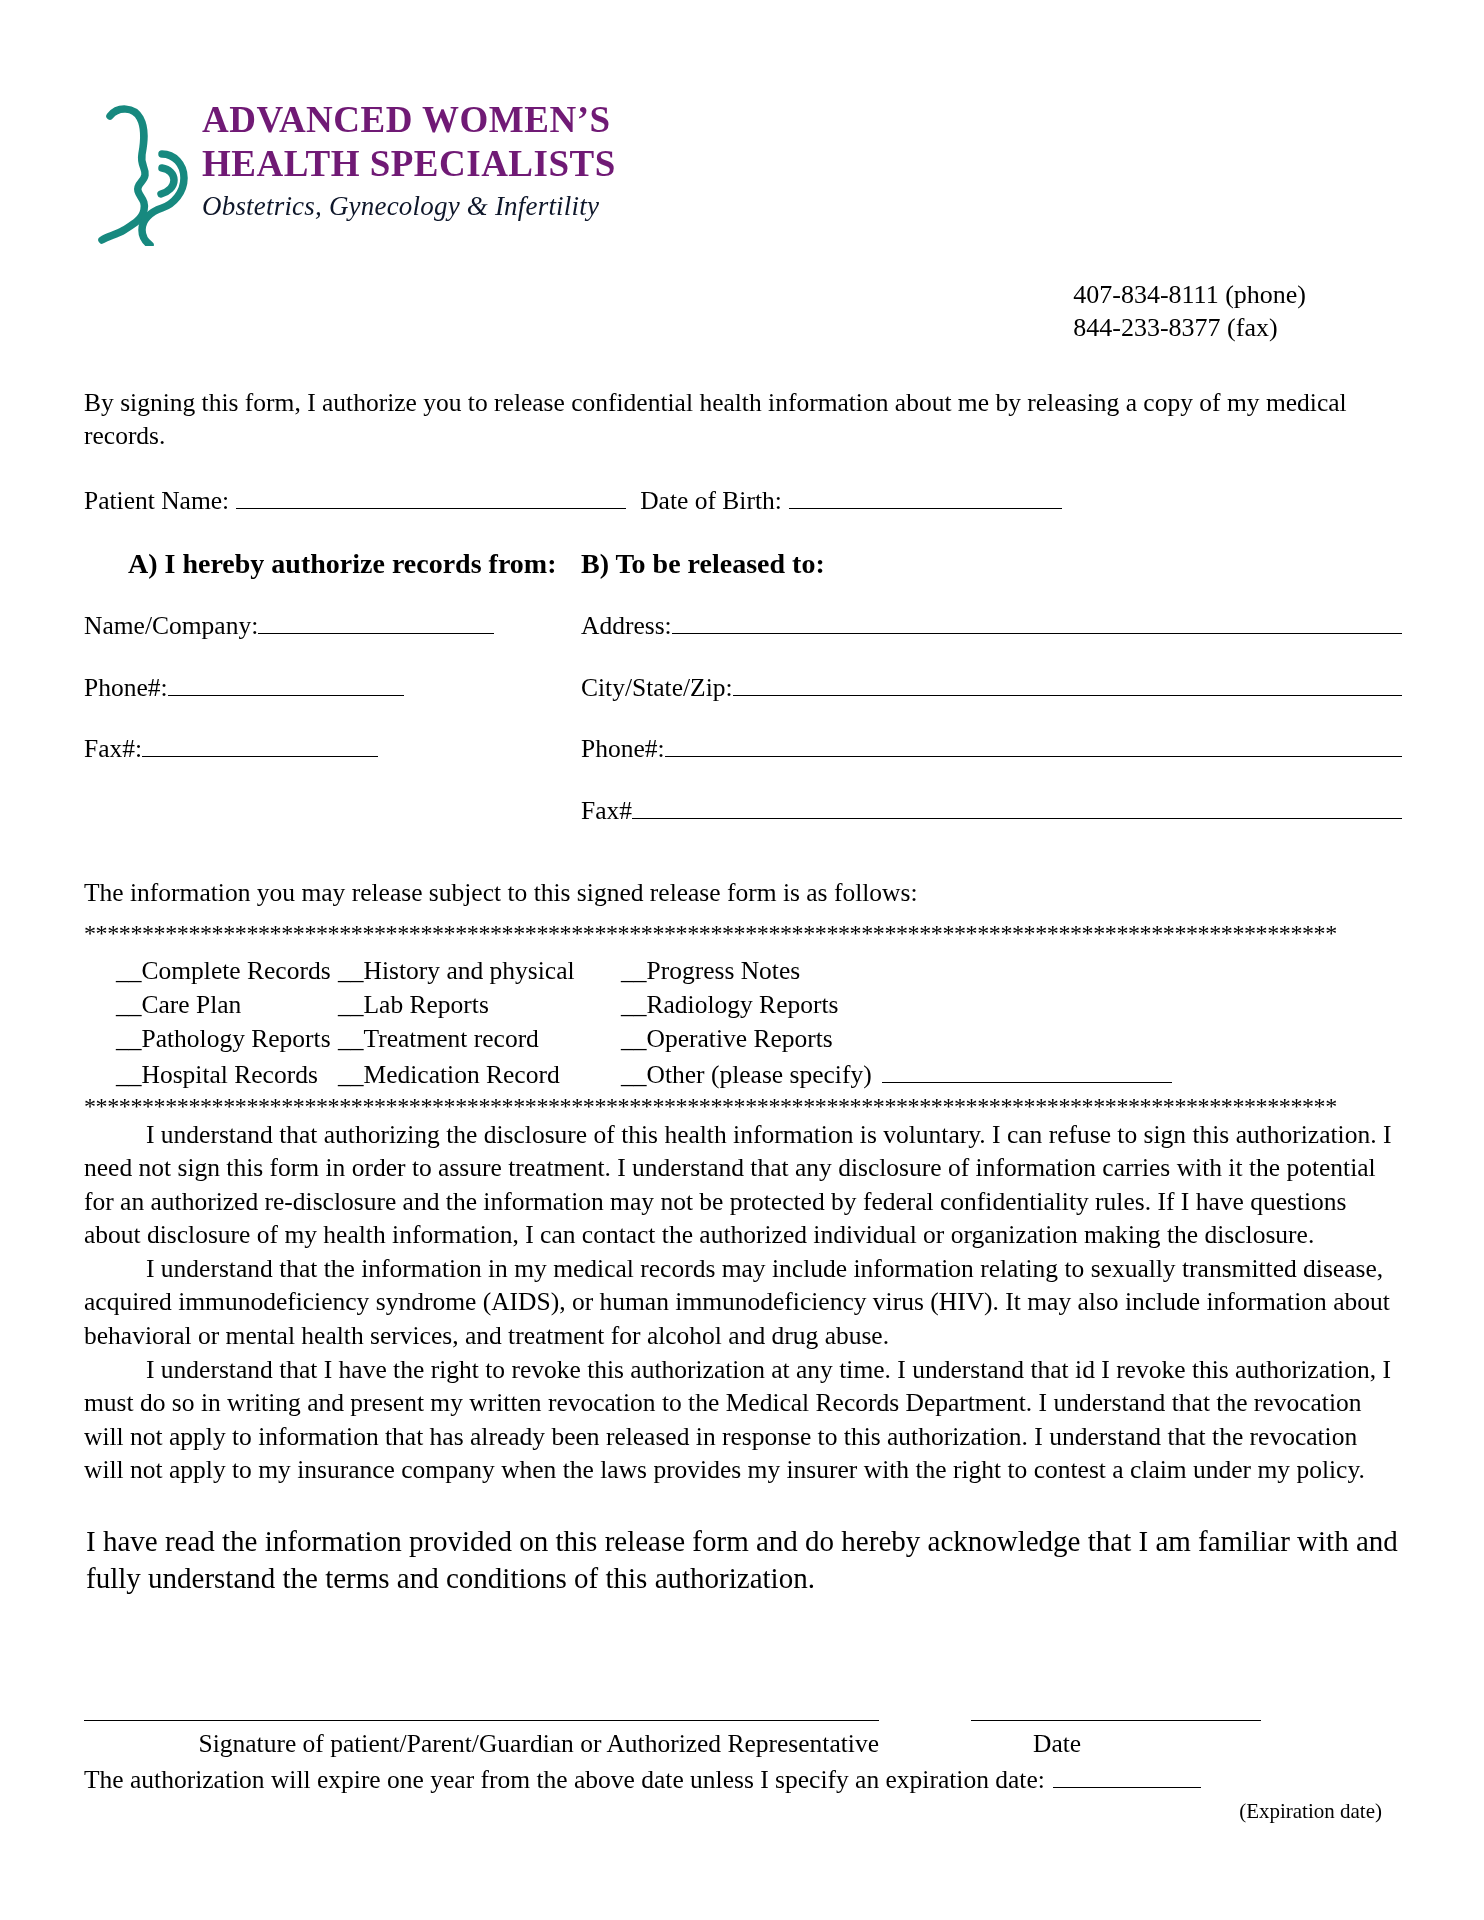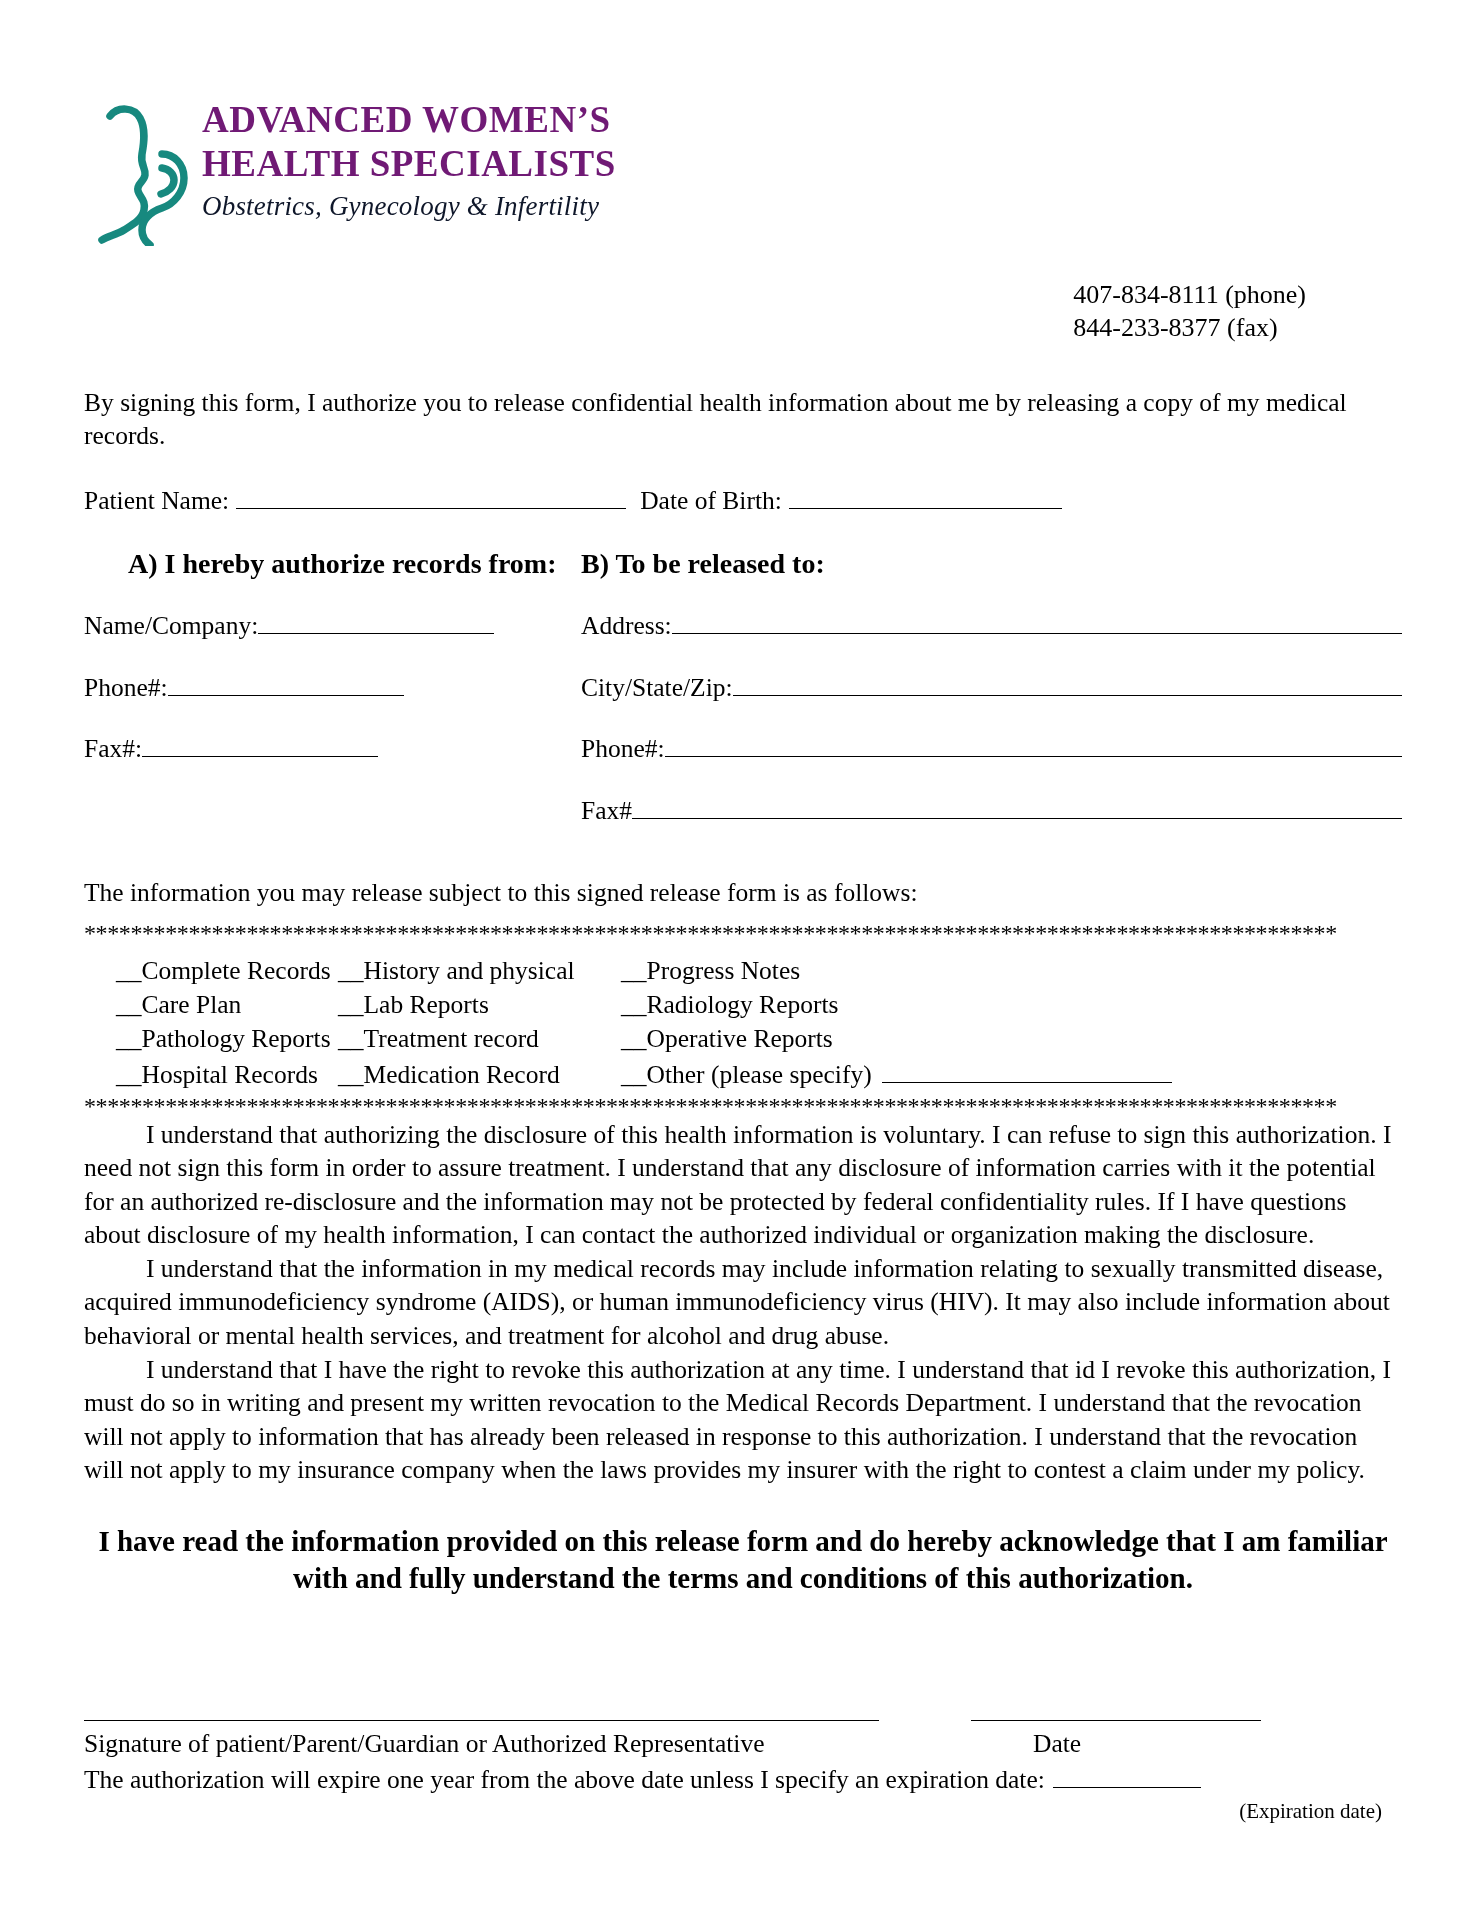--- a/index.html
+++ b/index.html
@@ -164,35 +164,35 @@
   }
 
   
   .body-para {
     margin: 0;
     text-indent: 62px;
     line-height: 1.315;
     text-align: left;
   }
   .ack {
-    font-weight: bold;
+    font-weight: normal;
     font-size: 29px;
-    text-align: center;
+    text-align: left;
     line-height: 1.30;
     margin: 36px 0 8px 0;
     padding: 0 2px;
   }
 
   
   .sig-wrap {
     margin-top: 122px;
     display: flex;
     align-items: flex-end;
   }
-  .sig-left { width: 795px; flex: 0 0 auto; }
+  .sig-left { width: 795px; flex: 0 0 auto; text-align: right; }
   .sig-gap  { width: 92px; flex: 0 0 auto; }
   .sig-right { flex: 0 0 auto; width: 290px; }
   .sig-rule {
     border-bottom: 1.8px solid #000;
     height: 0;
     margin-bottom: 6px;
   }
   .sig-caption { font-size: 25.5px; white-space: nowrap; }
   .sig-right .sig-caption { padding-left: 62px; }
 

